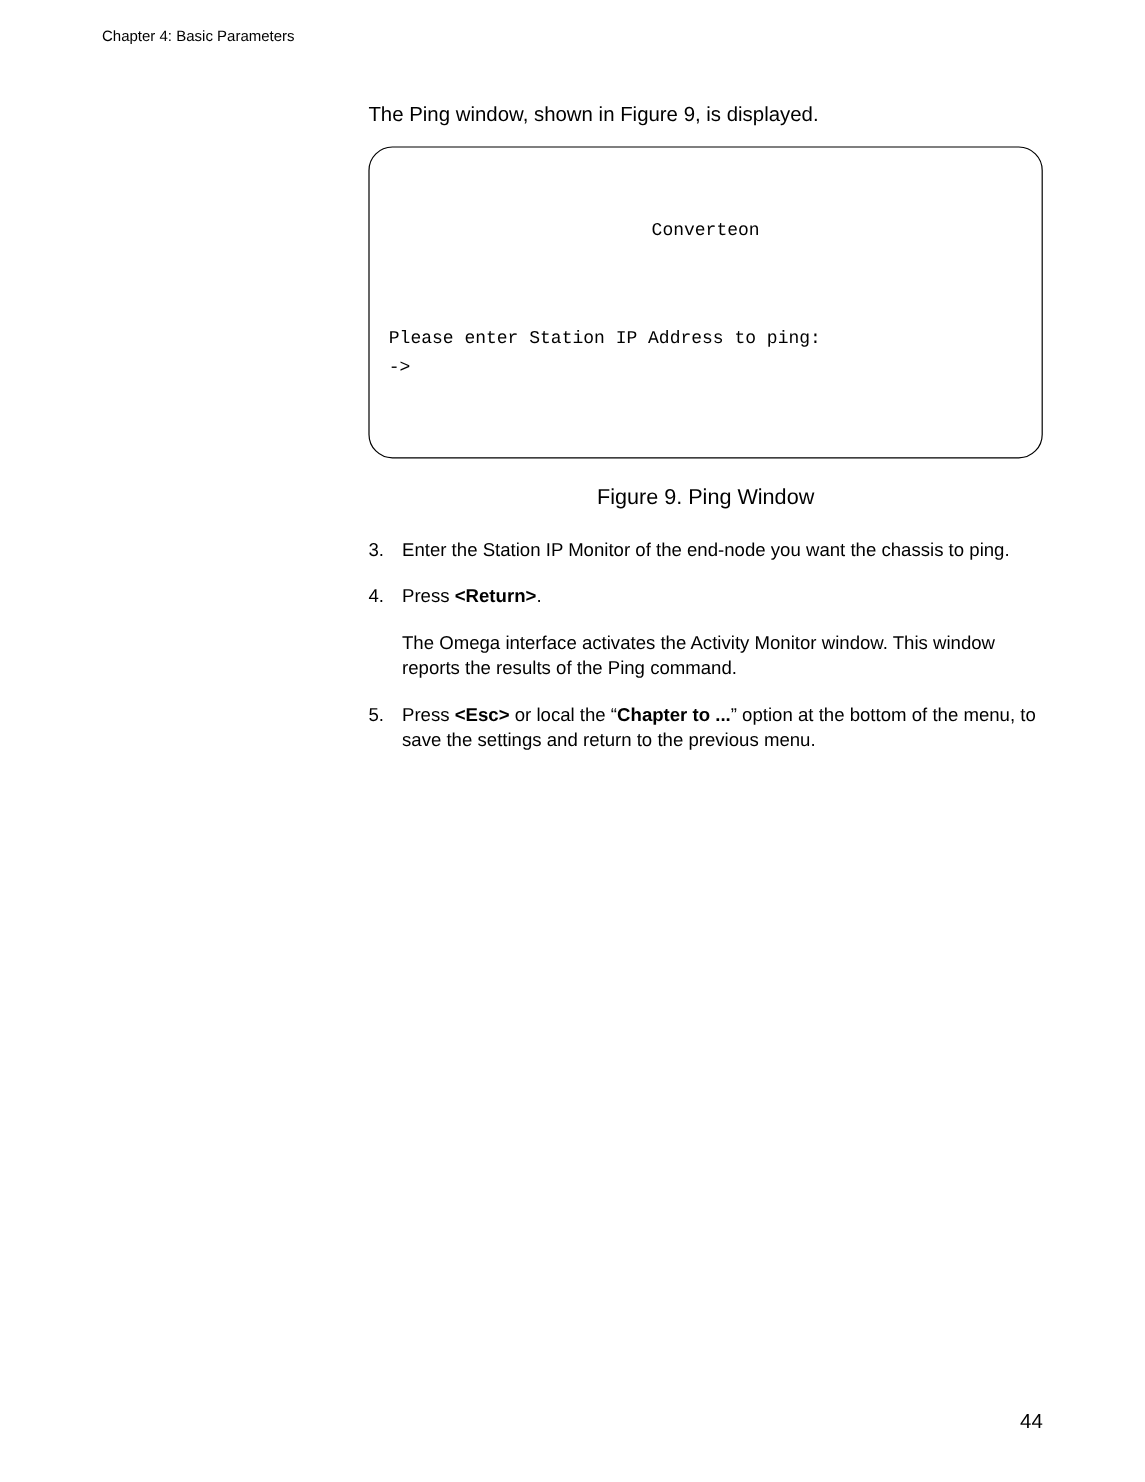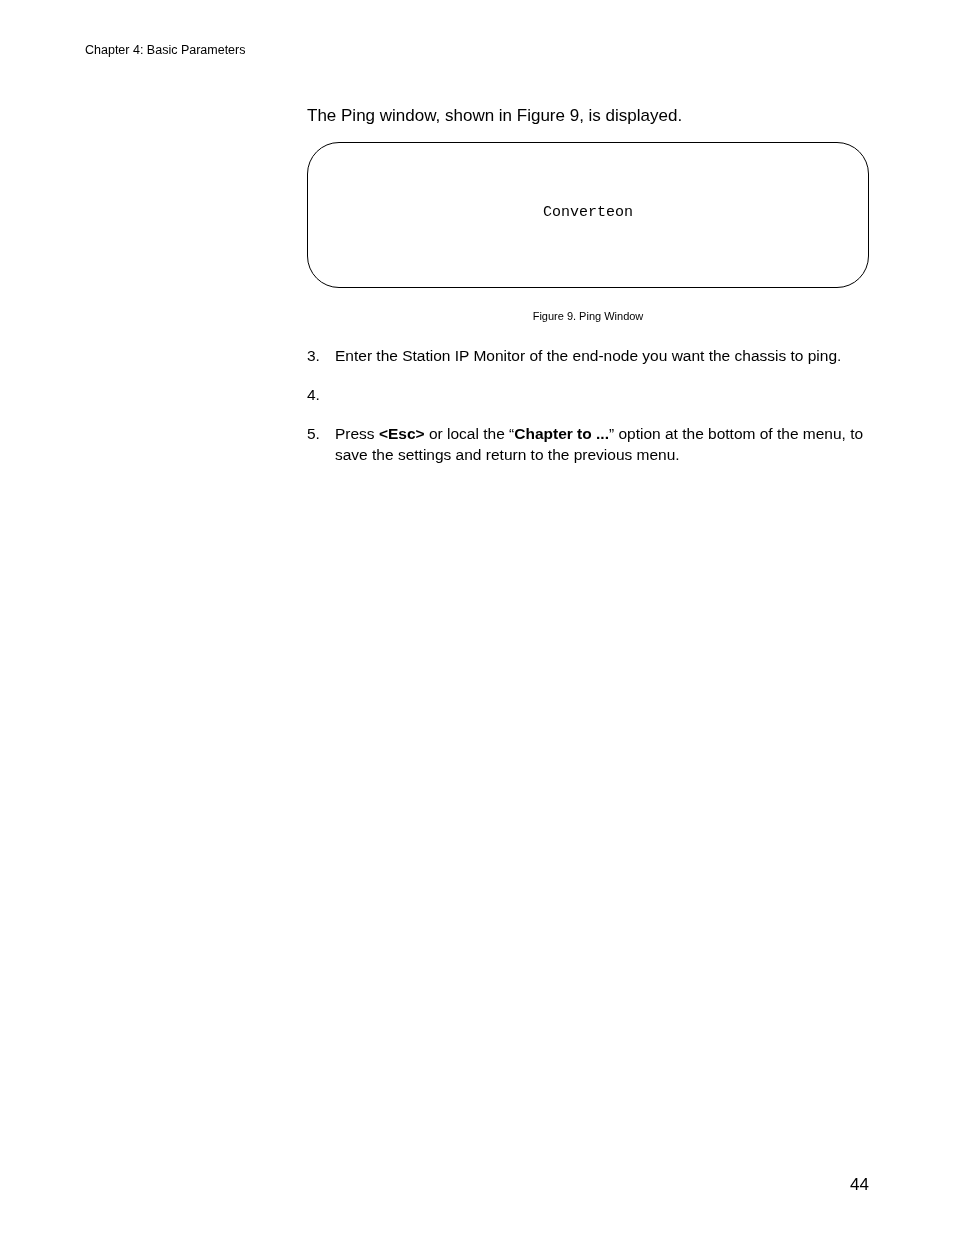--- a/index.html
+++ b/index.html
@@ -9,57 +9,57 @@
     font-family: Arial, Helvetica, sans-serif;
     color: #000000;
     width: 954px;
     height: 1235px;
     position: relative;
   }
   .page {
     box-sizing: border-box;
     width: 954px;
     height: 1235px;
-    padding: 43px 85px 40px 85px;
+    padding: 23px 85px 40px 85px;
     position: relative;
   }
   .chapter-header {
     font-size: 12.5px;
     margin-bottom: 48px;
   }
   .content {
     margin-left: 222px;
     margin-right: 0;
   }
   .intro {
     font-size: 17px;
     line-height: 1.35;
     margin-bottom: 14px;
   }
   .terminal {
     border: 1.5px solid #000;
-    border-radius: 32px;
+    border-radius: 20px;
     padding: 10px 16px 14px 16px;
     font-family: "Consolas", "Menlo", "Courier New", monospace;
     font-size: 15px;
     line-height: 1.6;
     white-space: pre;
     margin-bottom: 22px;
   }
   .terminal .title {
     text-align: center;
     display: block;
   }
   .terminal .body {
     display: block;
     margin-top: 18px;
   }
   .figure-caption {
     text-align: center;
-    font-size: 11px;
+    font-size: 18px;
     margin-bottom: 24px;
   }
   ol.steps {
     list-style: none;
     padding: 0;
     margin: 0;
     font-size: 15.5px;
     line-height: 1.35;
   }
   ol.steps > li {
@@ -91,34 +91,40 @@
 <div class="page">
 
   <div class="chapter-header">Chapter 4: Basic Parameters</div>
 
   <div class="content">
 
     <div class="intro">The Ping window, shown in Figure 9, is displayed.</div>
 
     <div class="terminal">
       <span class="title">Converteon</span>
+      <span class="body"><span>Please enter Station IP Address to ping:</span>
+<span>-&gt;</span></span>
     </div>
 
     <div class="figure-caption">Figure 9. Ping Window</div>
 
     <ol class="steps">
 
       <li>
         <span class="num">3.</span>
         <span class="body">Enter the Station IP Monitor of the end-node you want the chassis to ping.</span>
       </li>
 
       <li>
         <span class="num">4.</span>
         <span class="body">
+          <div class="step-block">
+            <span>Press </span><span class="bold">&lt;Return&gt;</span><span>.</span>
+          </div>
+          <div class="step-block">The Omega interface activates the Activity Monitor window. This window reports the results of the Ping command.</div>
         </span>
       </li>
 
       <li>
         <span class="num">5.</span>
         <span class="body">
           <span>Press </span><span class="bold">&lt;Esc&gt;</span><span> or local the “</span><span class="bold">Chapter to ...</span><span>” option at the bottom of the menu, to save the settings and return to the previous menu.</span>
         </span>
       </li>
 

